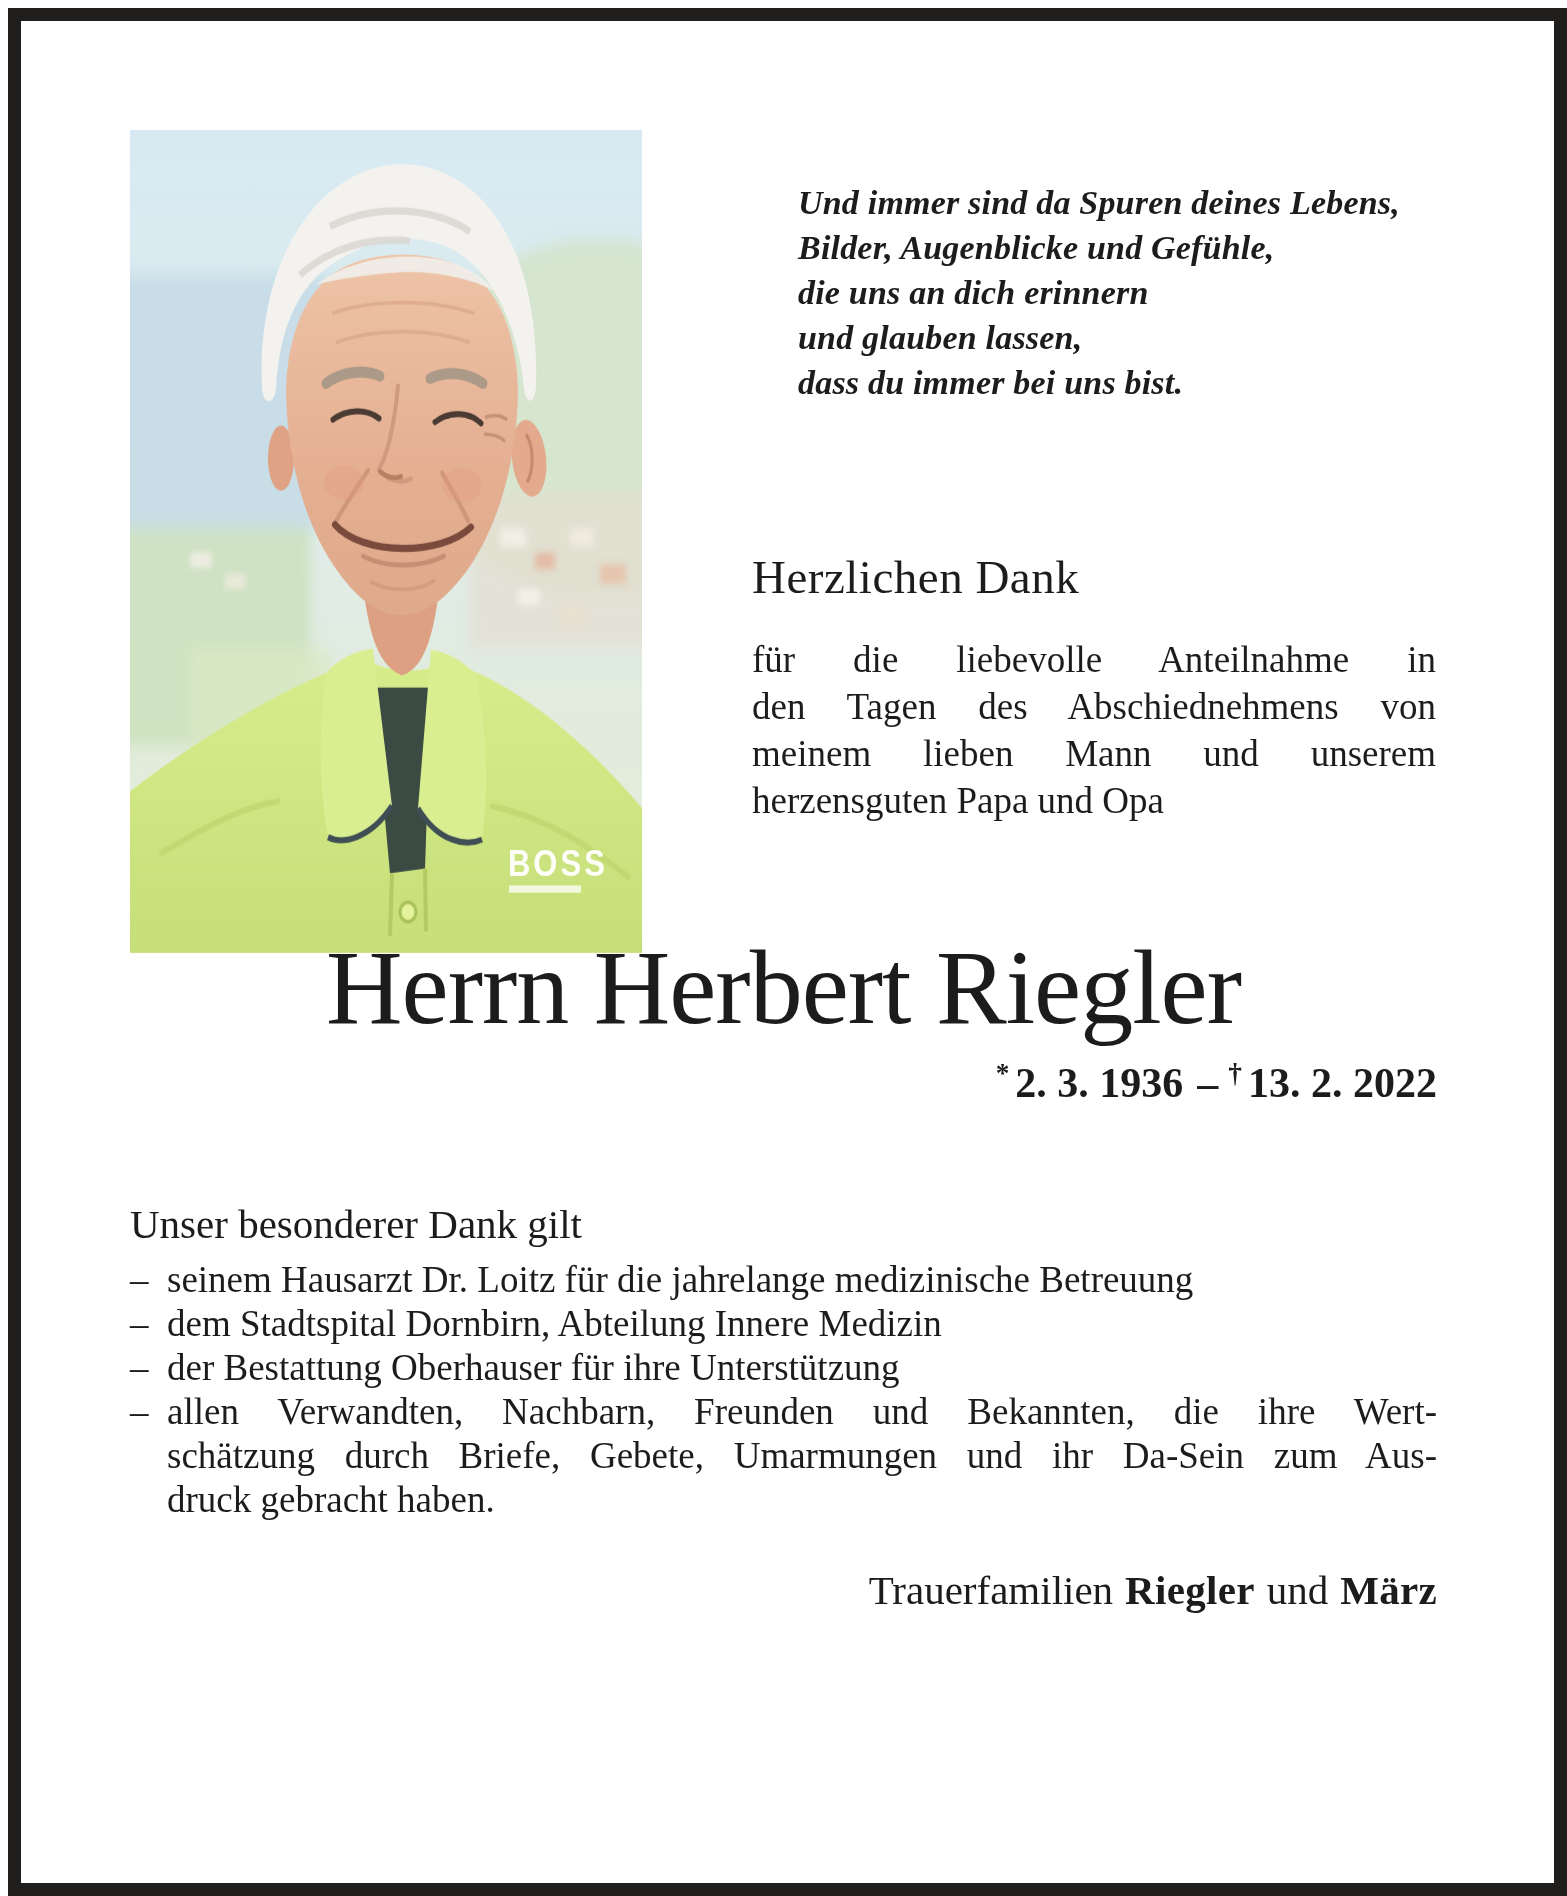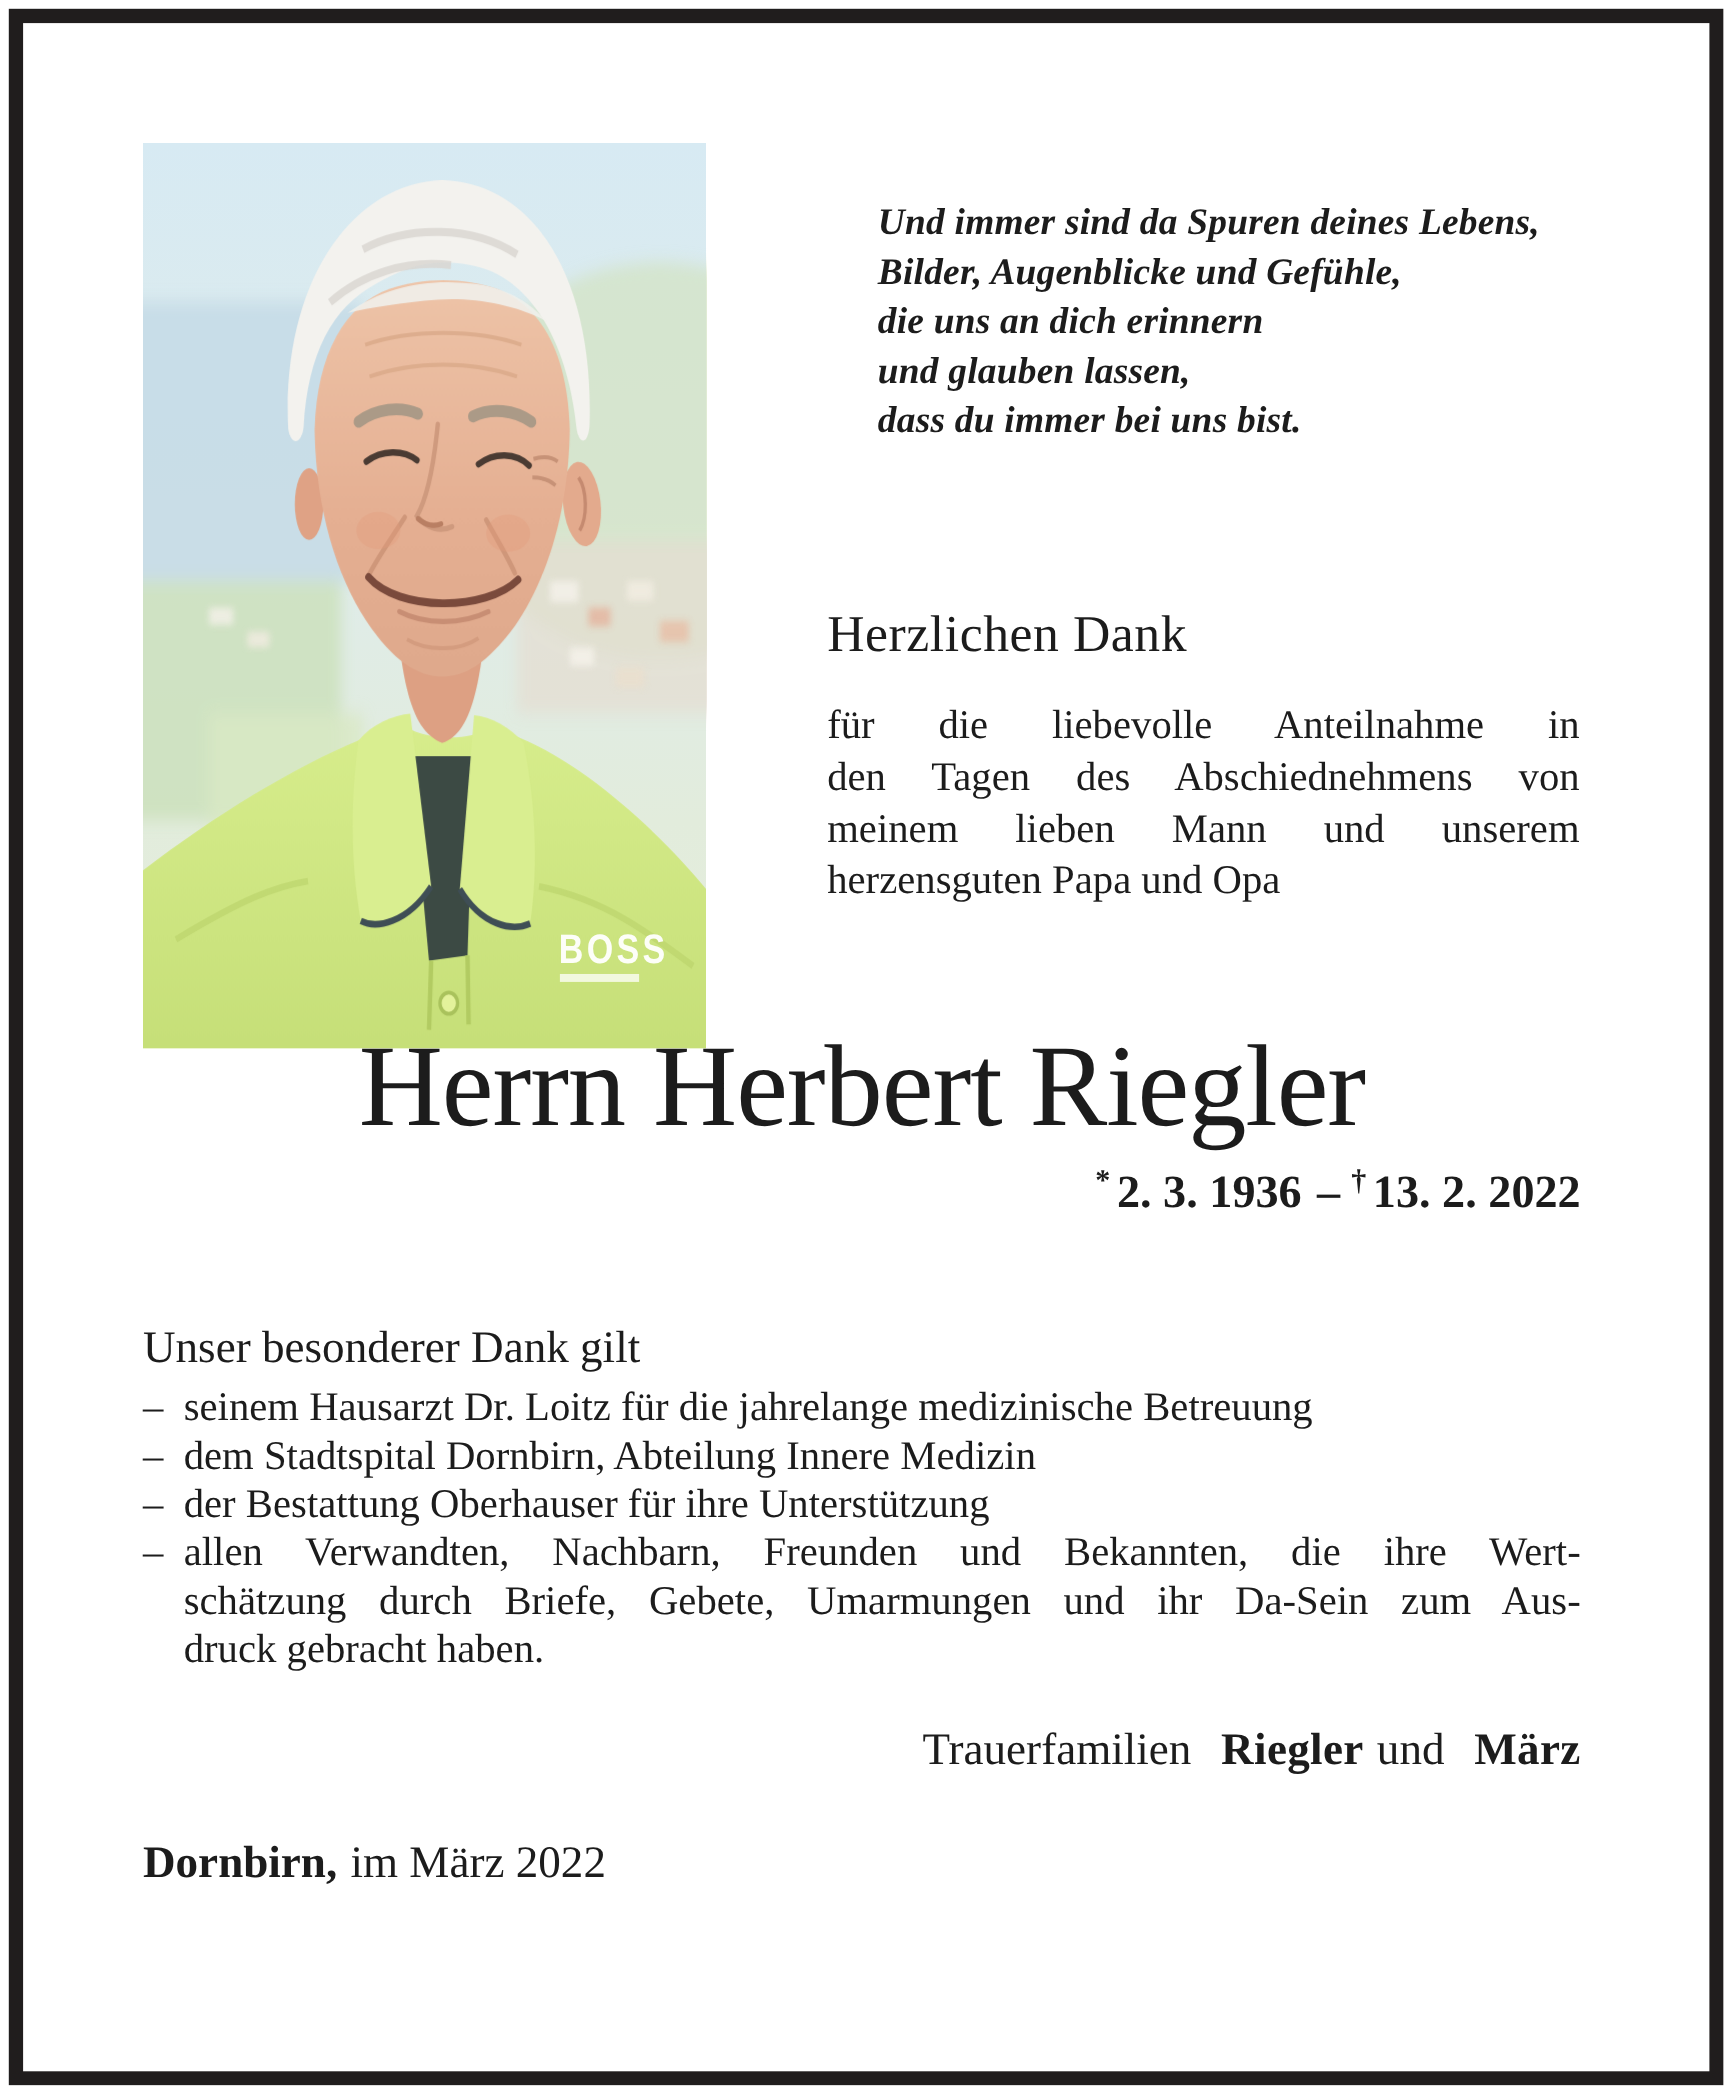--- a/index.html
+++ b/index.html
@@ -59,21 +59,21 @@
     font-size:37px;line-height:44px;
   }
   .thanks-item{display:flex;align-items:flex-start;}
   .thanks-item .marker{flex:none;width:37px;}
   .thanks-item .item-lines{flex:1;}
   
   .family-line{
     position:absolute;left:130px;top:1566px;width:1307px;
     text-align:right;font-size:41px;
   }
-  .family-line b{letter-spacing:.3px;margin-left:15px;}
+  .family-line b{letter-spacing:.3px;}
   .place-line{
     position:absolute;left:130px;top:1668px;font-size:41px;
   }
   .b{font-weight:bold;}
   .sp{display:inline-block;width:12px;}
 </style>
 </head>
 <body>
 
 <div class="page">
@@ -218,16 +218,13 @@
         <div class="just">schätzung durch Briefe, Gebete, Umarmungen und ihr Da-Sein zum Aus-</div>
         <div>druck gebracht haben.</div>
       </span>
     </div>
   </div>
 
   <div class="family-line">
     <span>Trauerfamilien</span><span class="sp"></span><b>Riegler</b><span class="sp"></span><span>und</span><span class="sp"></span><b>März</b>
   </div>
 
-  <div class="place-line">
-    <span class="b">Dornbirn,</span><span class="sp"></span><span>im März 2022</span>
-  </div>
 </div>
 
 </body></html>

